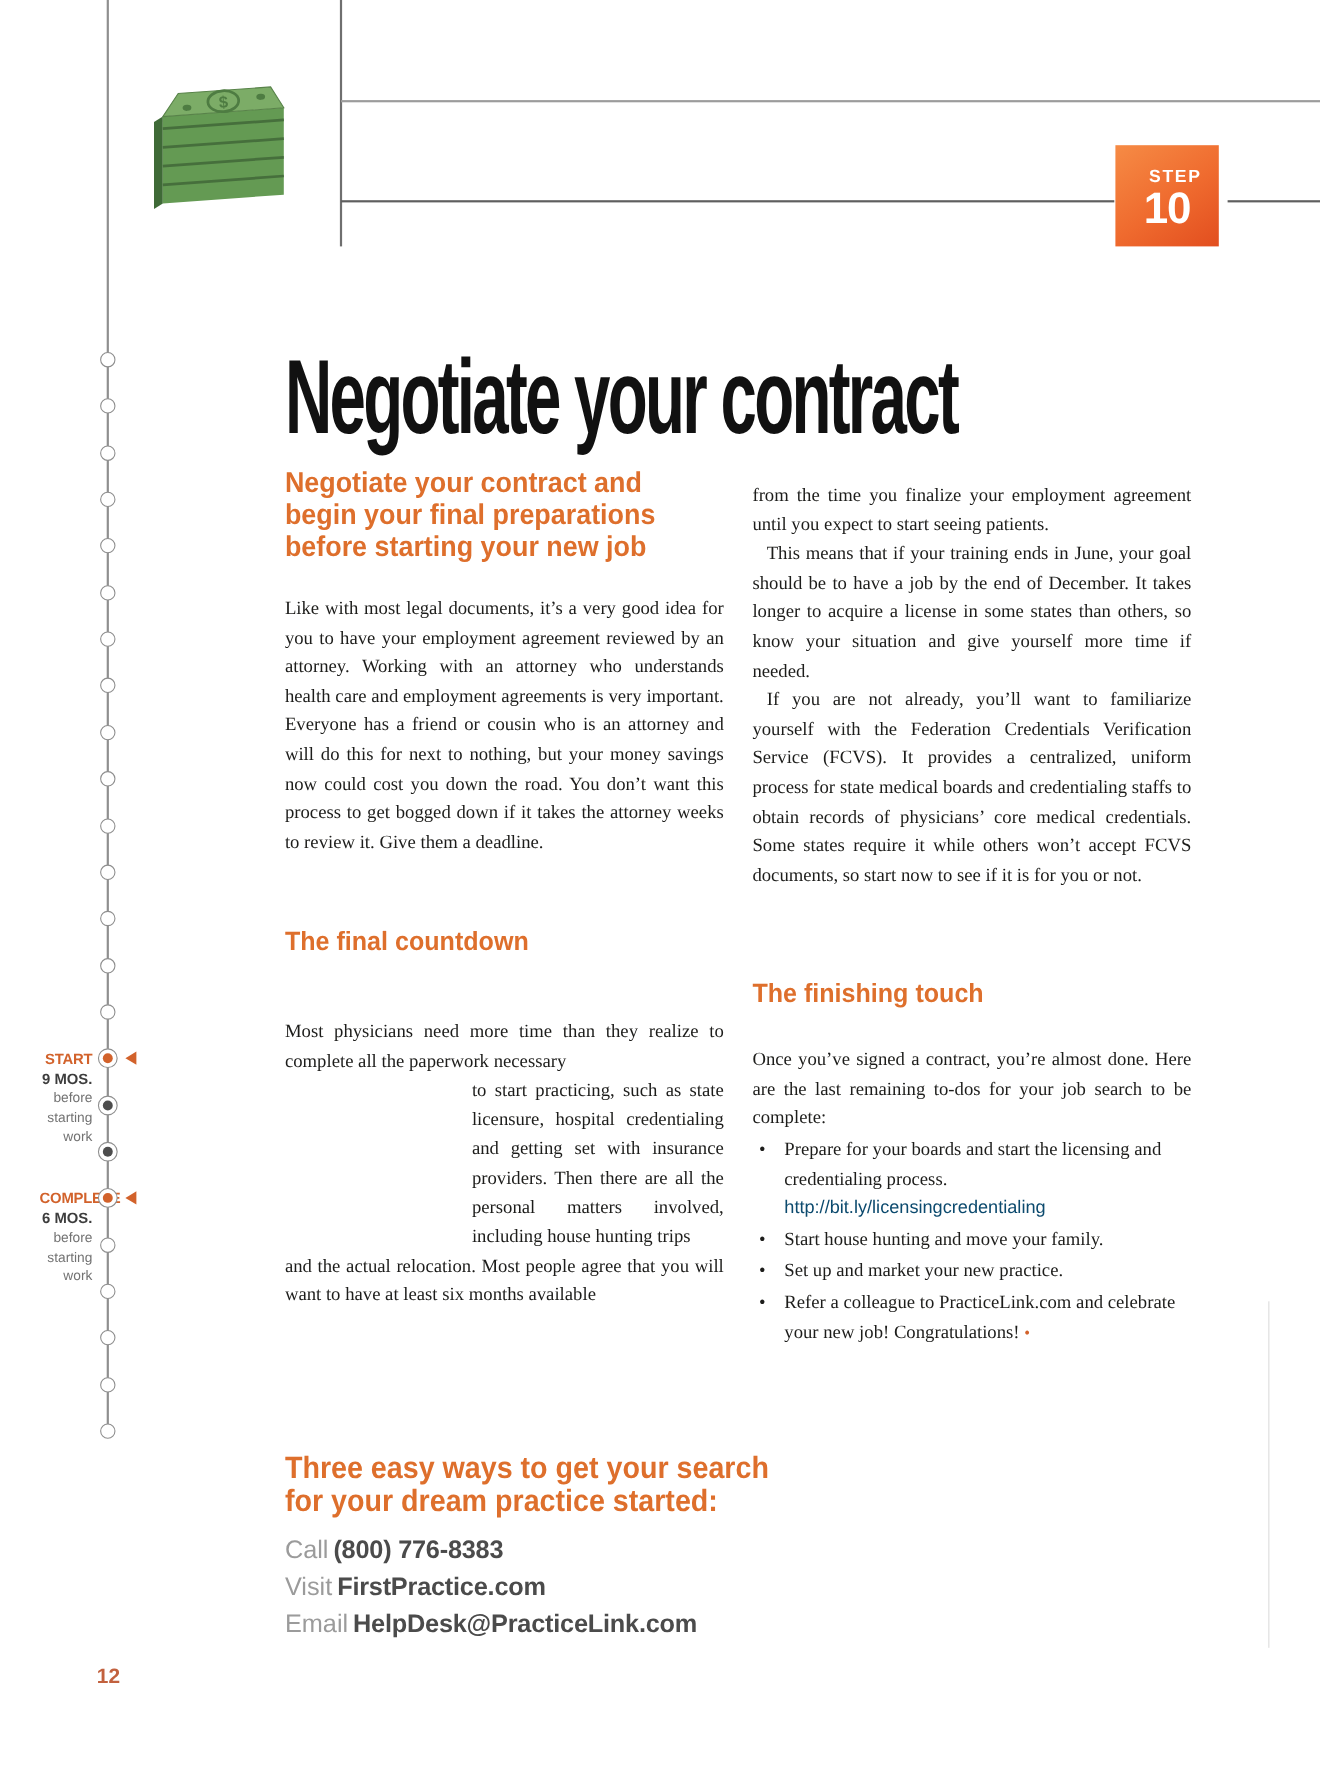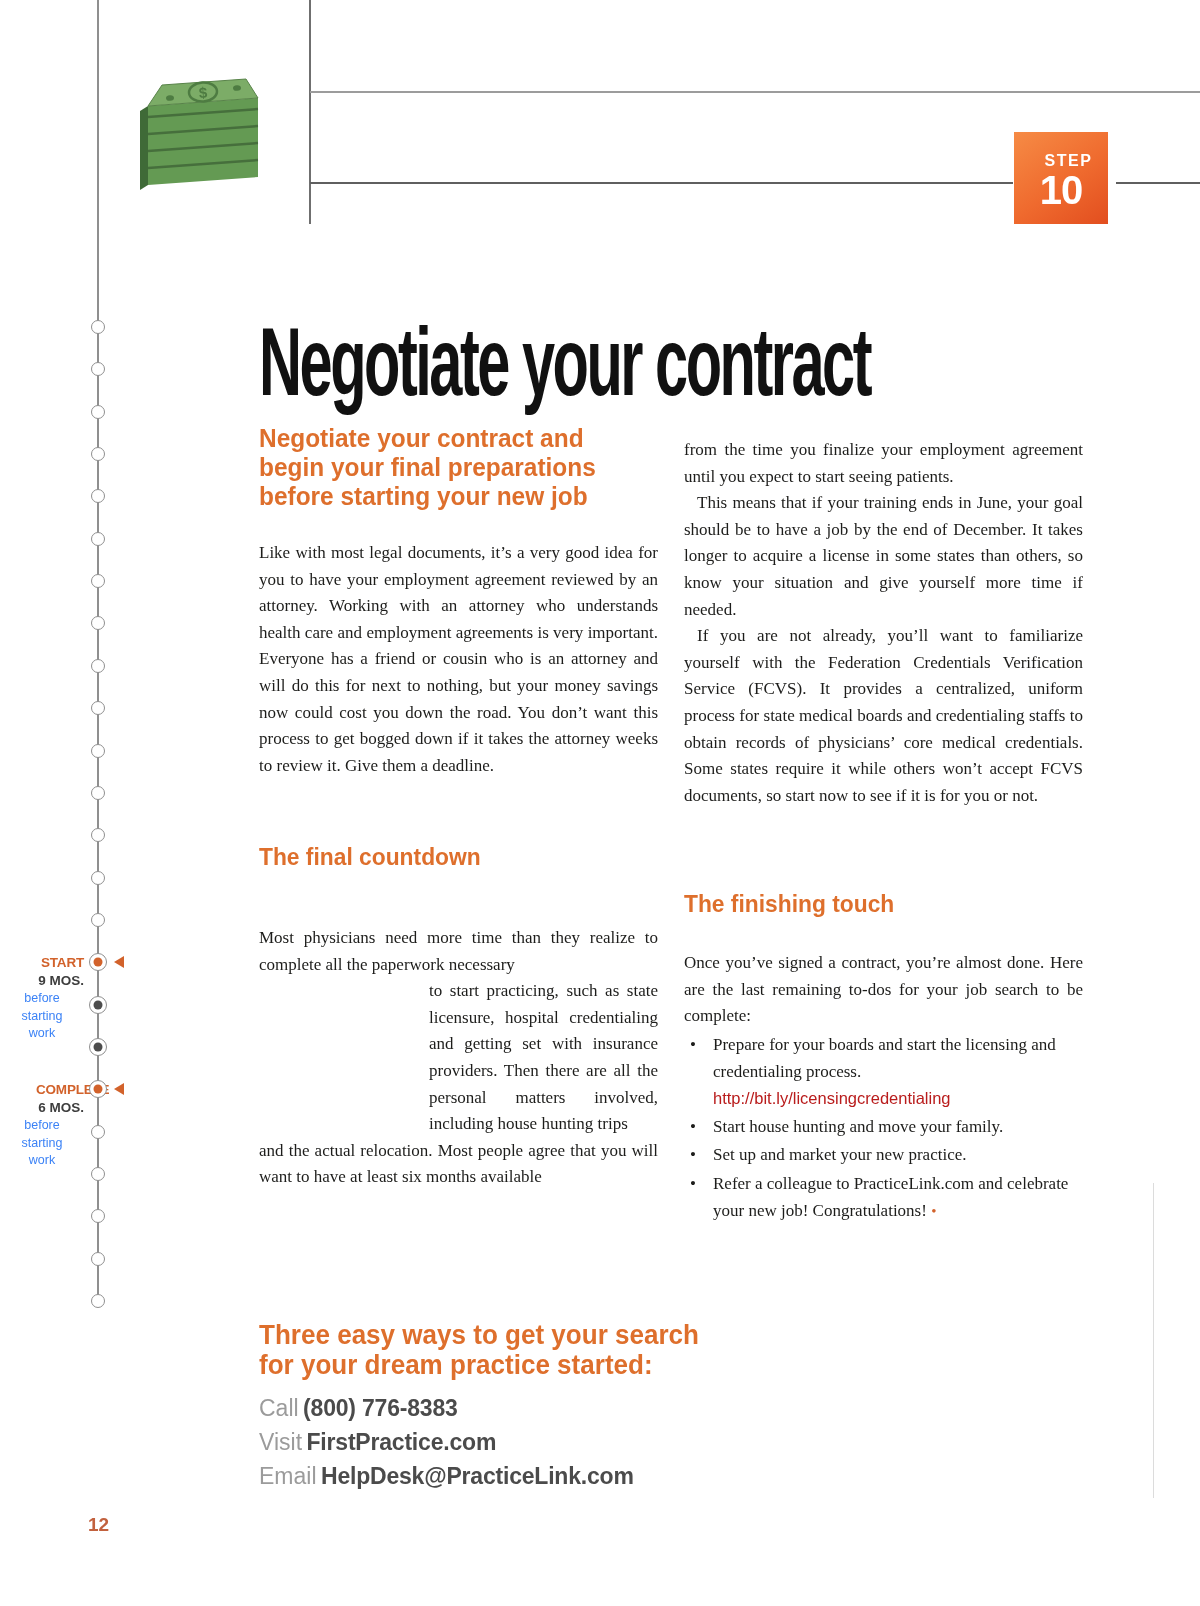--- a/index.html
+++ b/index.html
@@ -29,21 +29,21 @@
   .tl-dot.plain{width:14px;height:14px;}
   .tl-dot.big{width:18px;height:18px;}
   .tl-inner{position:absolute;left:50%;top:50%;width:9px;height:9px;border-radius:50%;transform:translate(-50%,-50%);}
   .tl-inner.orange{background:#d2622b;}
   .tl-inner.dark{background:#4d4d4d;}
   .tl-arrow{position:absolute;width:0;height:0;border-top:6px solid transparent;border-bottom:6px solid transparent;
             border-right:10px solid #d2622b;}
   .tl-label{position:absolute;left:0;width:84px;text-align:right;font-family:"Liberation Sans",sans-serif;line-height:18px;}
   .tl-label .lt{color:#d2622b;font-weight:bold;font-size:13.5px;letter-spacing:-0.2px;padding-left:36px;}
   .tl-label .lm{color:#3d3d3d;font-weight:bold;font-size:13.5px;}
-  .tl-label .lg{color:#3b82f6;font-size:12.5px;line-height:17.5px;text-align:center;}
+  .tl-label .lg{color:#737373;font-size:12.5px;line-height:17.5px;}
 
   
   .title{position:absolute;left:259px;top:314px;font-family:"Liberation Sans",sans-serif;
          font-weight:bold;font-size:96px;line-height:96px;letter-spacing:-4px;color:#111;
          transform:scaleX(0.62);transform-origin:0 0;white-space:nowrap;}
   .subhead{position:absolute;left:259px;top:424px;font-family:"Liberation Sans",sans-serif;
            font-weight:bold;font-size:26px;line-height:29px;color:#de6f2c;
            transform:scaleX(0.94);transform-origin:0 0;white-space:nowrap;}
   .sec-head{position:absolute;font-family:"Liberation Sans",sans-serif;font-weight:bold;
             font-size:24px;color:#de6f2c;transform:scaleX(0.95);transform-origin:0 0;white-space:nowrap;}
@@ -57,21 +57,21 @@
   .para2-mid{margin-left:170px;width:229px;text-align:justify;}
 
   
   .pullquote{position:absolute;left:175px;top:1008px;width:245px;font-style:italic;
              font-size:21px;line-height:28.5px;color:#cc7a4a;}
 
   
   .bullets{position:absolute;left:684px;top:1032px;width:402px;font-size:17px;line-height:26.6px;color:#1d1d1b;}
   .bullets .li{position:relative;padding-left:29px;margin-bottom:2px;text-align:left;}
   .bullets .b{position:absolute;left:6px;top:0;}
-  .bullets .link{color:#b91c1c;font-family:"Liberation Sans",sans-serif;font-size:16.5px;}
+  .bullets .link{color:#0c4a6e;font-family:"Liberation Sans",sans-serif;font-size:16.5px;}
   .endmark{color:#d2622b;font-size:15px;}
 
   
   .foot-head{position:absolute;left:259px;top:1320px;font-family:"Liberation Sans",sans-serif;
              font-weight:bold;font-size:28px;line-height:30px;color:#de6f2c;
              transform:scaleX(0.93);transform-origin:0 0;white-space:nowrap;}
   .contacts{position:absolute;left:259px;top:1395px;font-family:"Liberation Sans",sans-serif;}
   .contacts .row{height:34px;}
   .contacts .m{color:#9b9b9b;font-size:23px;}
   .contacts .v{color:#4b4b4b;font-size:23px;font-weight:bold;letter-spacing:-0.2px;}

